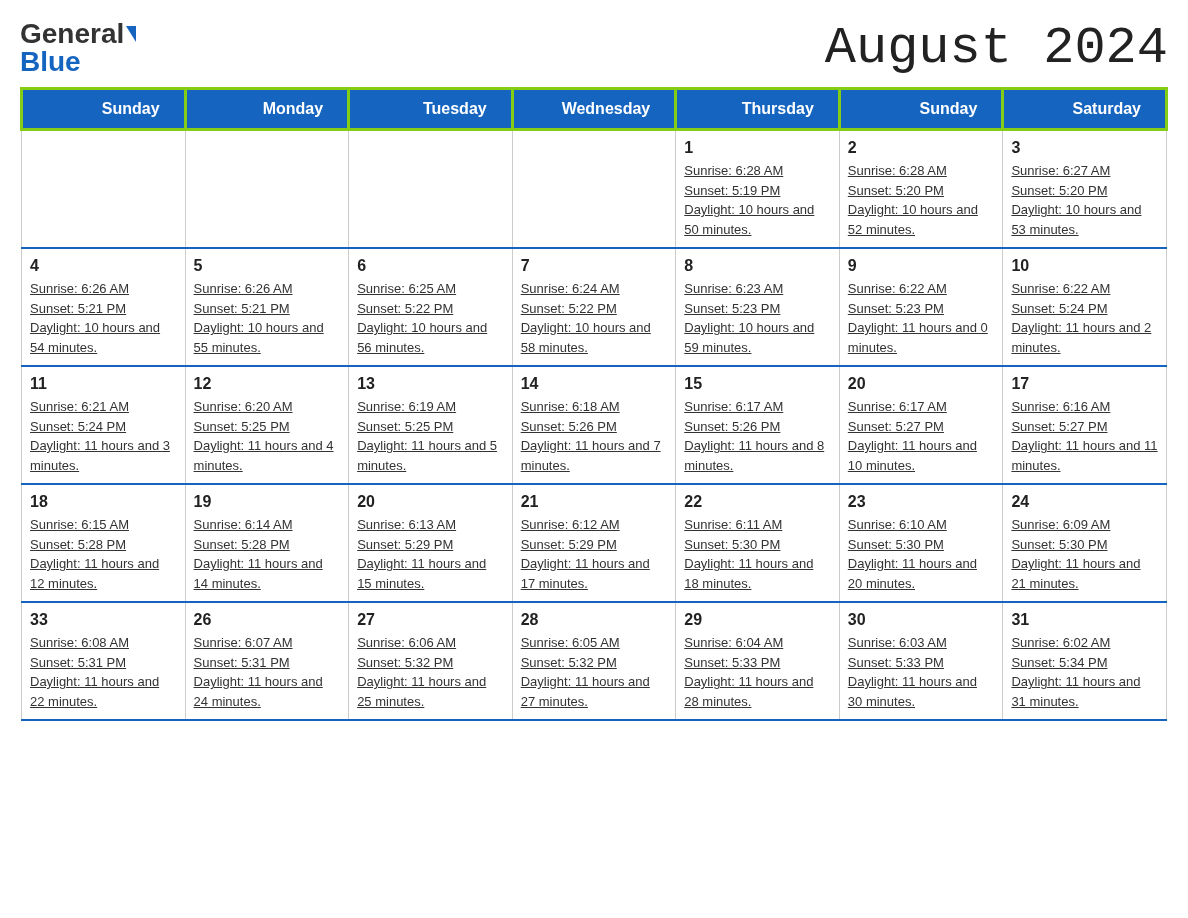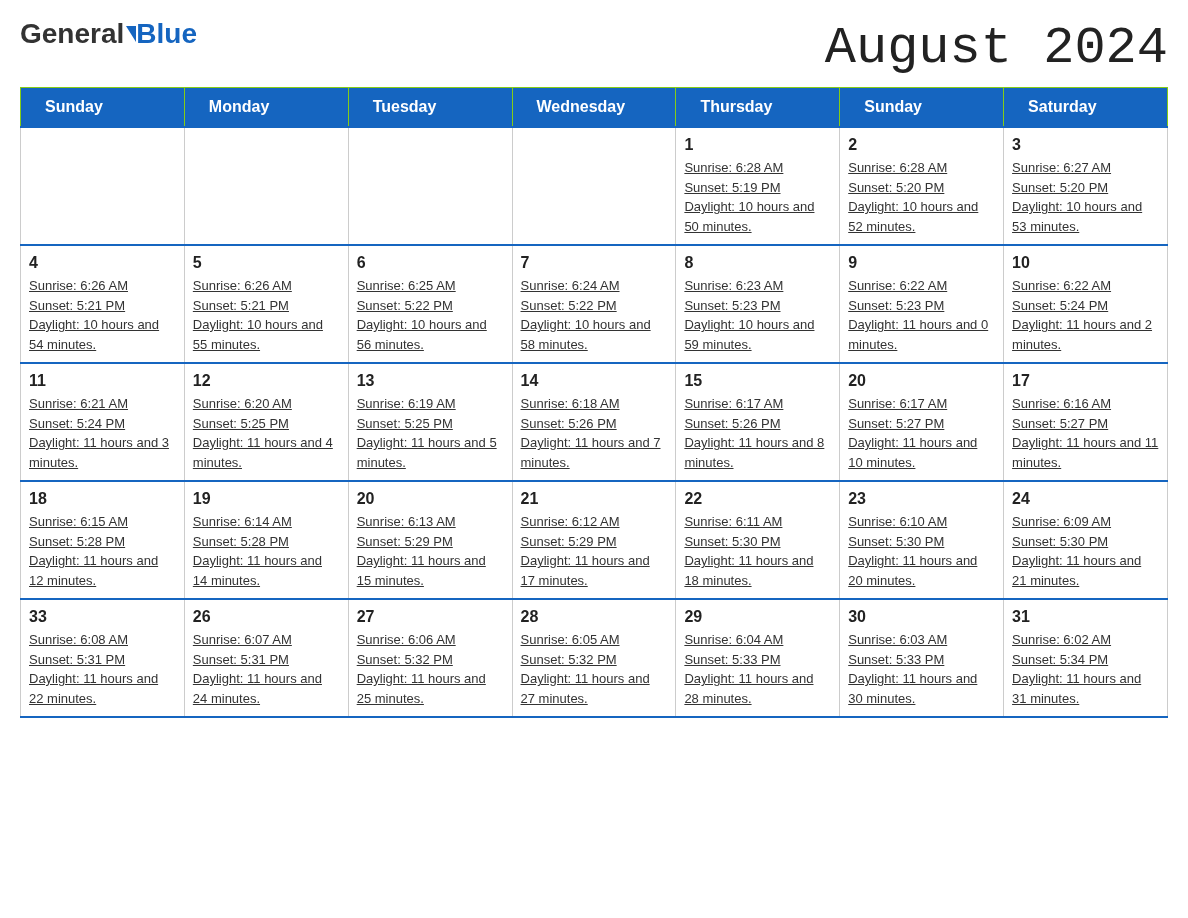--- a/index.html
+++ b/index.html
@@ -11,22 +11,22 @@
       min-height: 918px;
     }
     .header {
       display: flex;
       justify-content: space-between;
       align-items: flex-start;
       margin-bottom: 10px;
     }
     .logo {
       display: flex;
-      flex-direction: row;
-      align-items: flex-end;
+      flex-direction: column;
+      align-items: flex-start;
     }
     .logo-text-general {
       font-size: 28px;
       font-weight: bold;
       color: #333;
       line-height: 1;
     }
     .logo-text-blue {
       font-size: 28px;
       font-weight: bold;
@@ -66,22 +66,22 @@
       width: 100%;
       border-collapse: collapse;
       margin-top: 8px;
     }
     .calendar-table th {
       background-color: #1565c0;
       color: #fff;
       padding: 10px 24px;
       font-size: 16px;
       font-weight: bold;
-      text-align: left;
-      border: 1px solid #84cc16;
+      text-align: right;
+      border: 3px solid #84cc16;
     }
     .calendar-table td {
       vertical-align: top;
       padding: 8px;
       border: 1px solid #ccc;
       width: calc(100% / 7);
       min-height: 100px;
       font-size: 13px;
       color: #333;
       background: #fff;

